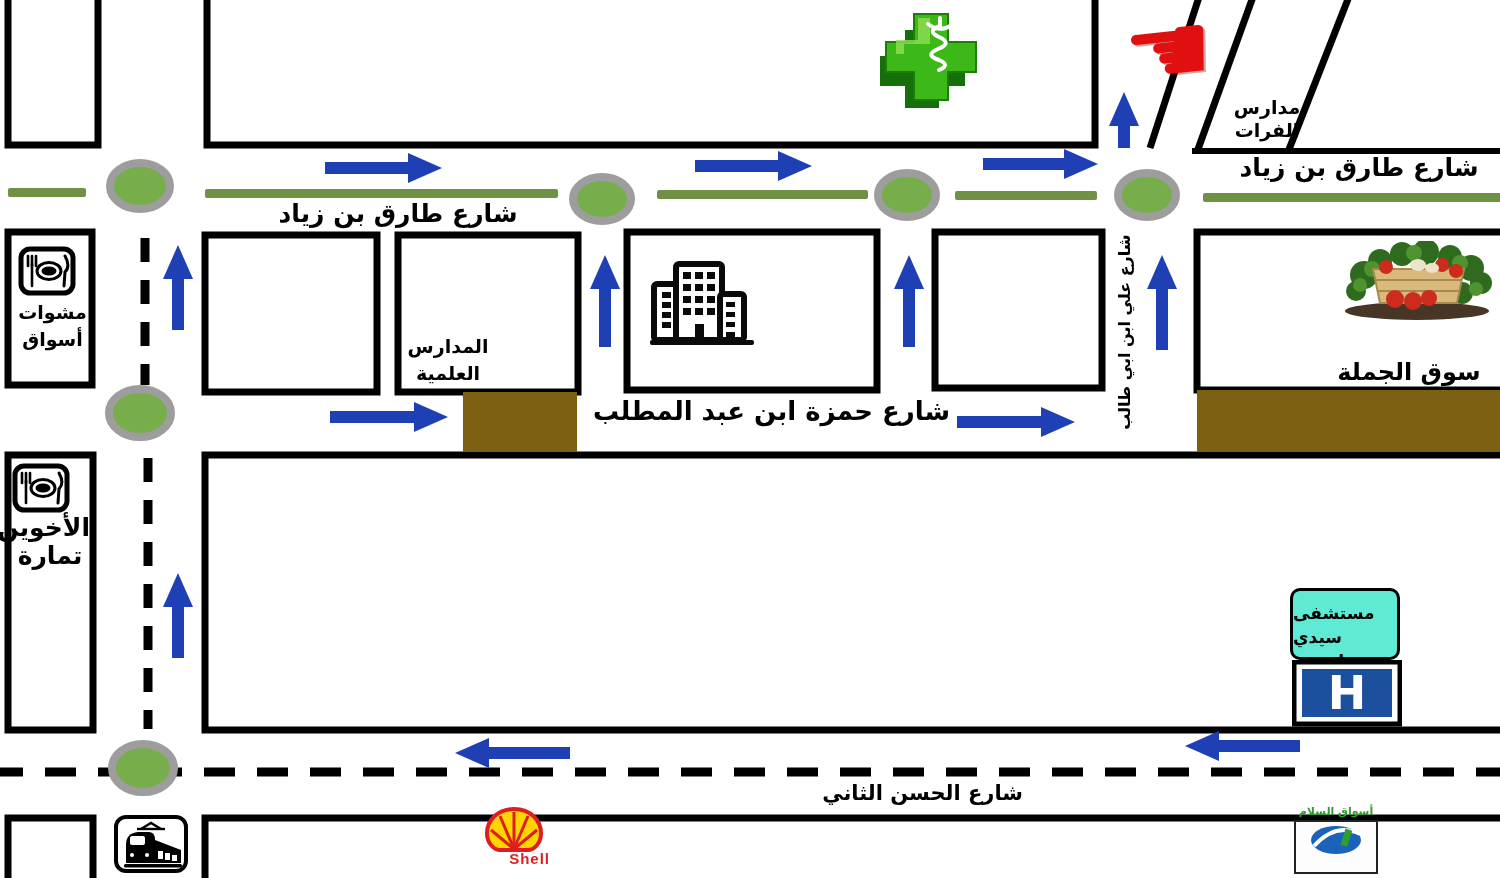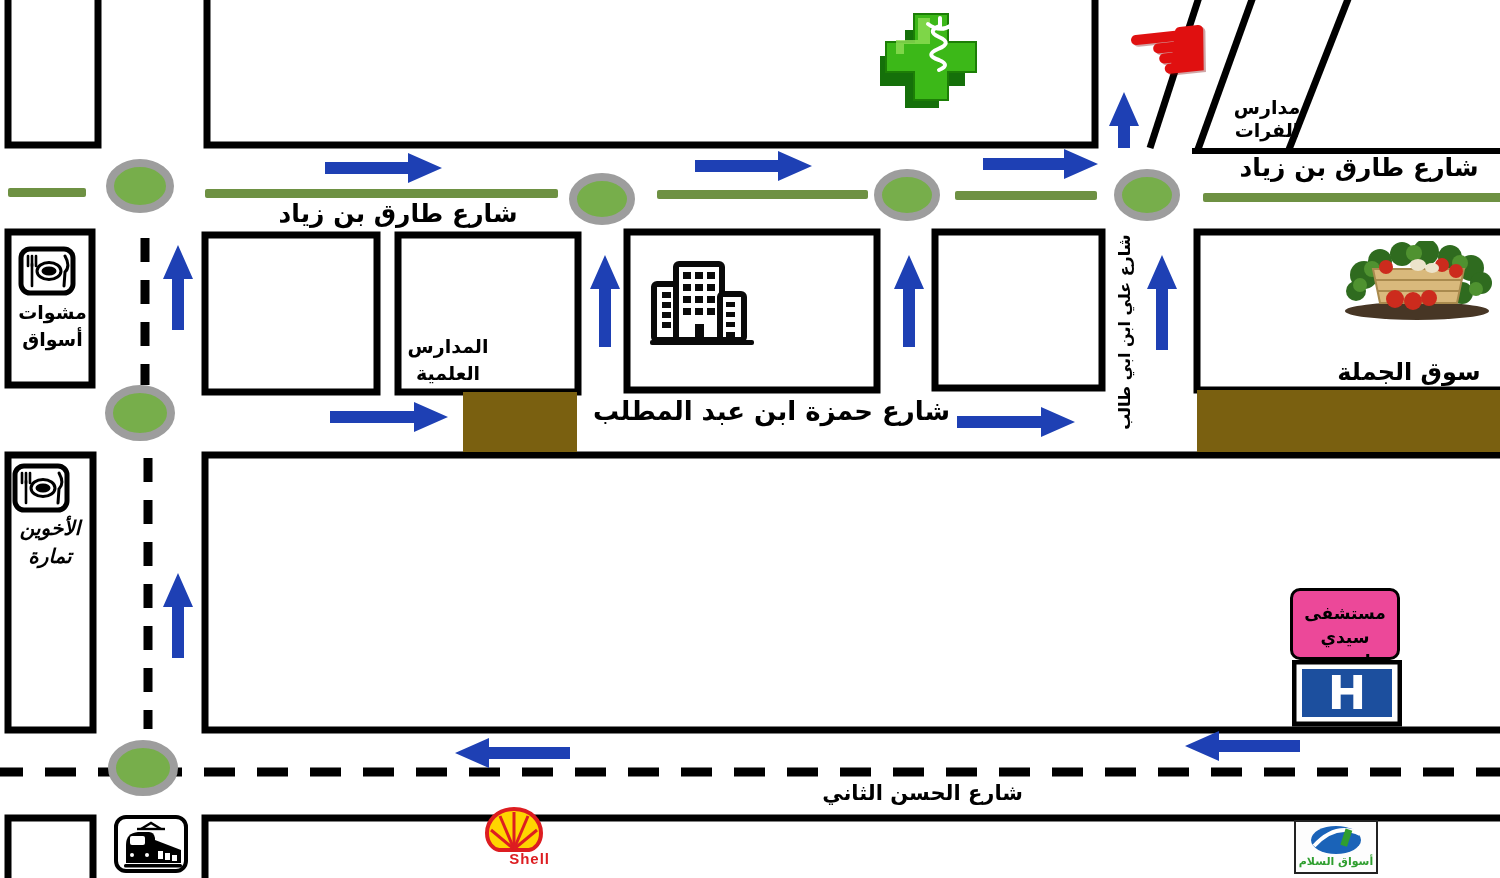--- a/index.html
+++ b/index.html
@@ -28,31 +28,31 @@
   }
   .hand {
     position:absolute; left:1124px; top:-4px;
     font-size:100px; line-height:110px;
     color:var(--hand-red,#e01010);
     transform:rotate(-6deg);
     text-shadow:2px 2px 0 rgba(120,0,0,.35);
   }
   .hosp-text {
     position:absolute; left:1290px; top:588px; width:110px; height:72px;
-    background:#ec4899; border:3px solid #000; border-radius:10px;
+    background:#5eead4; border:3px solid #000; border-radius:10px;
     font-weight:bold; font-size:17px; line-height:24px; padding-top:10px;
-    text-align:center; direction:rtl;
+    text-align:left; direction:rtl;
   }
   .shell-word {
     position:absolute; left:478px; top:850px; width:72px; text-align:right;
     color:var(--shell-red,#dd1d21); font-weight:bold; font-size:15px;
     letter-spacing:1px; font-family:"Liberation Sans", sans-serif;
   }
   .aswak-word {
-    position:absolute; left:1294px; top:855px; width:84px; text-align:center;
+    position:absolute; left:1294px; top:805px; width:84px; text-align:center;
     color:var(--aswak-green,#2f9e2f); font-weight:bold; font-size:11px; direction:rtl;
   }
 </style>
 </head>
 <body>
 
 <div id="map">
 
   <svg id="geo" width="1500" height="878" viewBox="0 0 1500 878">
     <g fill="#fff" stroke="#000" stroke-width="7">
@@ -127,21 +127,21 @@
   <div class="label" style="left:858px;top:781px;width:165px;font-size:21px;">شارع الحسن الثاني</div>
 
   <div class="label" style="left:1216px;top:96px;width:102px;font-size:19px;line-height:23px;text-align:center;">
     <div>مدارس</div>
     <div>الفرات</div>
   </div>
   <div class="label" style="left:12px;top:299px;width:81px;font-size:19px;line-height:27px;">
     <div>مشوات</div>
     <div>أسواق</div>
   </div>
-  <div class="label" style="left:10px;top:514px;width:80px;font-size:20px;line-height:28px;font-style:italic;">
+  <div class="label" style="left:10px;top:514px;width:80px;font-size:25px;line-height:28px;">
     <div>الأخوين</div>
     <div>تمارة</div>
   </div>
   <div class="label" style="left:400px;top:333px;width:96px;font-size:19px;line-height:27px;">
     <div>المدارس</div>
     <div>العلمية</div>
   </div>
   <div class="label" style="left:1328px;top:318px;width:162px;font-size:24px;margin-top:40px;">سوق الجملة</div>
 
   <svg class="icon" style="left:880px;top:6px;" width="112" height="102" viewBox="0 0 112 102">

